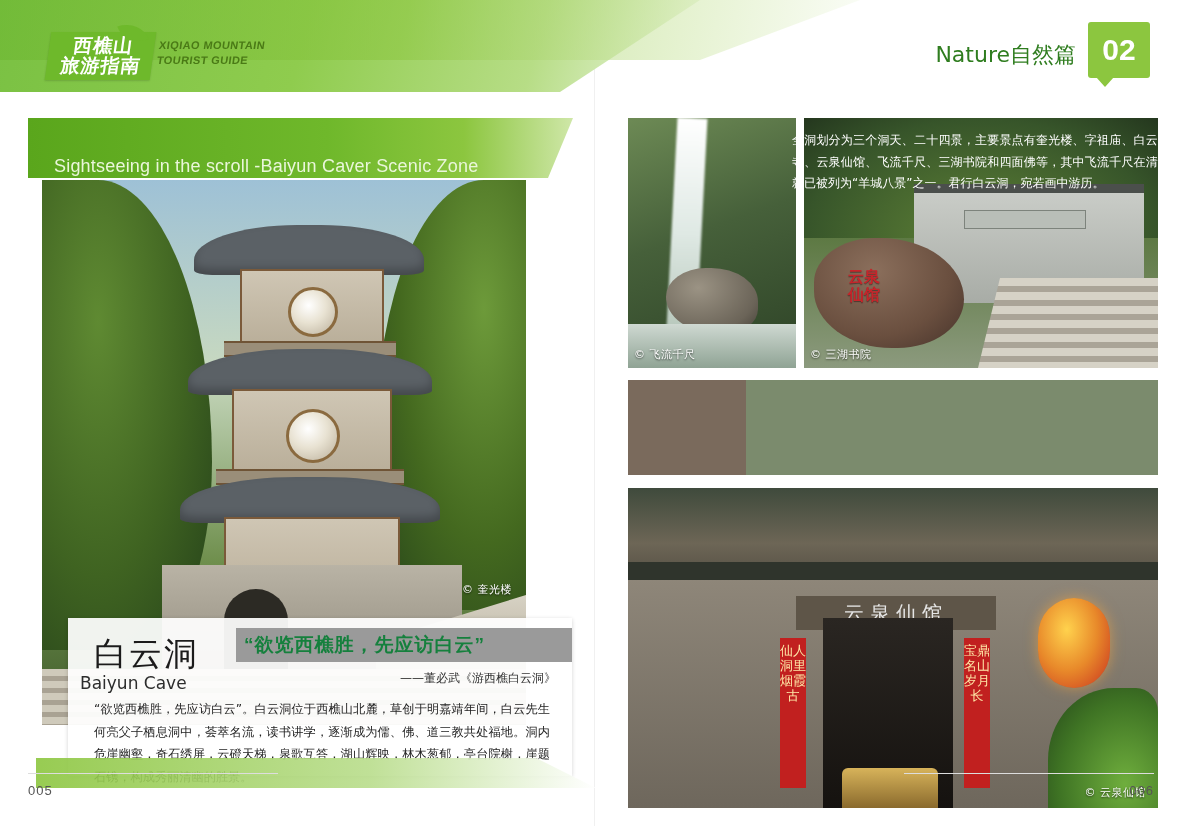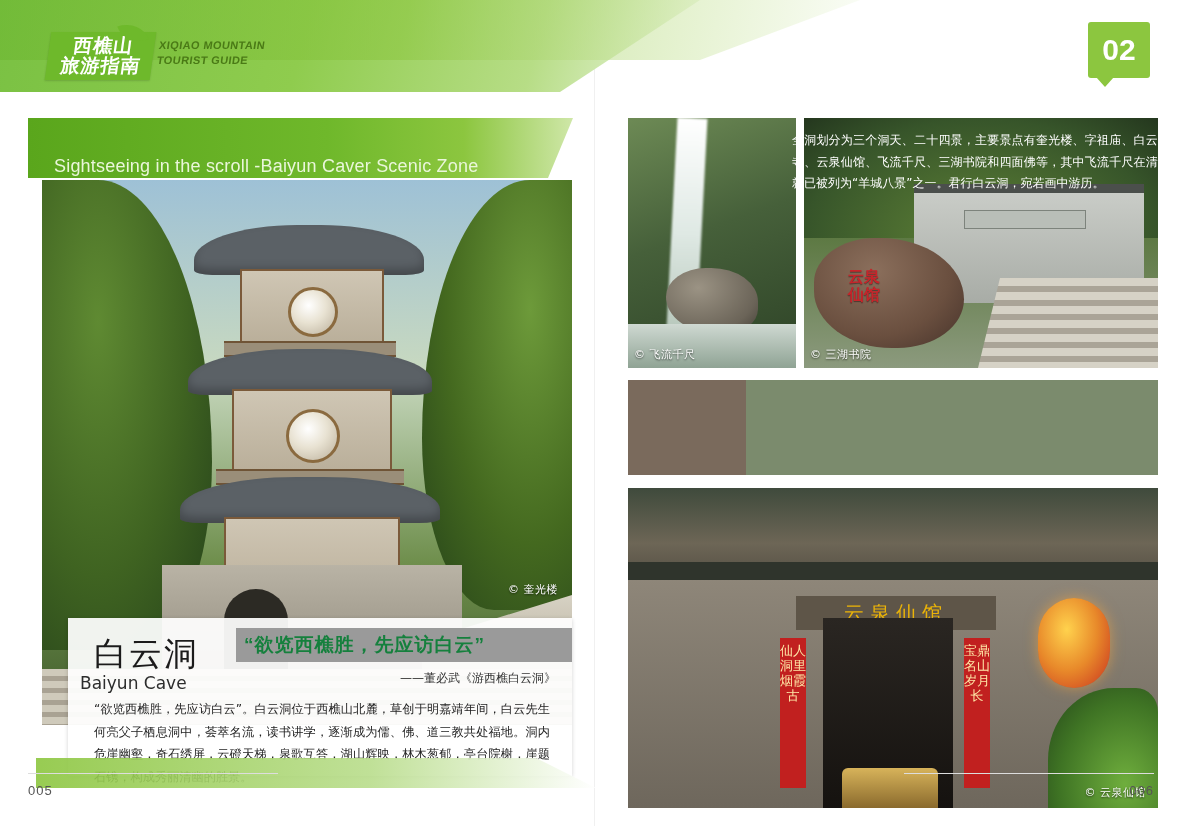--- a/index.html
+++ b/index.html
@@ -138,21 +138,21 @@
   .banner-en {
     position: absolute;
     left: 26px; top: 38px;
     color: #eaf6da;
     font-size: 18px;
     letter-spacing: .2px;
   }
   .hero-photo {
     position: absolute;
     left: 14px; top: 62px;
-    width: 530px; height: 545px;
+    width: 484px; height: 545px;
     background: #701a75;
     overflow: hidden;
   }
   .hero-sky {
     position: absolute; inset: 0;
     background: linear-gradient(180deg, #9ec1d6 0%, #c8d9c0 35%, #6f8f4d 70%, #3e5a2a 100%);
   }
   .hero-trees-l {
     position: absolute; left: -20px; top: 0; width: 190px; height: 470px;
     background: radial-gradient(ellipse at 40% 30%, #5f8a32 0%, #3f6321 55%, #24401a 100%);
@@ -373,21 +373,21 @@
     position: absolute; left: 0; top: 92px; width: 530px; height: 228px;
     background: linear-gradient(180deg,#8e8679 0%, #6e675c 100%);
   }
   .tm-door {
     position: absolute; left: 195px; top: 130px; width: 130px; height: 190px;
     background: linear-gradient(180deg,#2a2622 0%, #15120f 100%);
   }
   .tm-plaque {
     position: absolute; left: 168px; top: 108px; width: 200px; height: 34px;
     background: #5e5548;
-    color: #eab308; font-size: 20px; text-align: center; line-height: 34px;
+    color: #e5e5e5; font-size: 20px; text-align: center; line-height: 34px;
     letter-spacing: 6px;
     font-family: "DejaVu Sans", sans-serif;
   }
   .tm-lantern {
     position: absolute; right: 48px; top: 110px; width: 72px; height: 90px;
     background: radial-gradient(ellipse at 40% 35%, #ffd24d 0%, #e8892a 50%, #c8301f 100%);
     border-radius: 50% / 42%;
     box-shadow: 0 0 14px rgba(255,170,60,.55);
   }
   .tm-couplet {
@@ -450,20 +450,21 @@
     <div class="logo-text">
       <div>西樵山</div>
       <div>旅游指南</div>
     </div>
     <div class="logo-leaf"></div>
     <div class="logo-en">
       <div>XIQIAO MOUNTAIN</div>
       <div>TOURIST GUIDE</div>
     </div>
 
+    <div class="nature-label">Nature自然篇</div>
     <div class="page-num-badge">02</div>
   </div>
 
   <div class="left-col">
 
     <div class="section-banner"></div>
     <div class="banner-en">Sightseeing in the scroll -Baiyun Caver Scenic Zone</div>
 
     <div class="hero-photo">
       <div class="hero-sky"></div>

